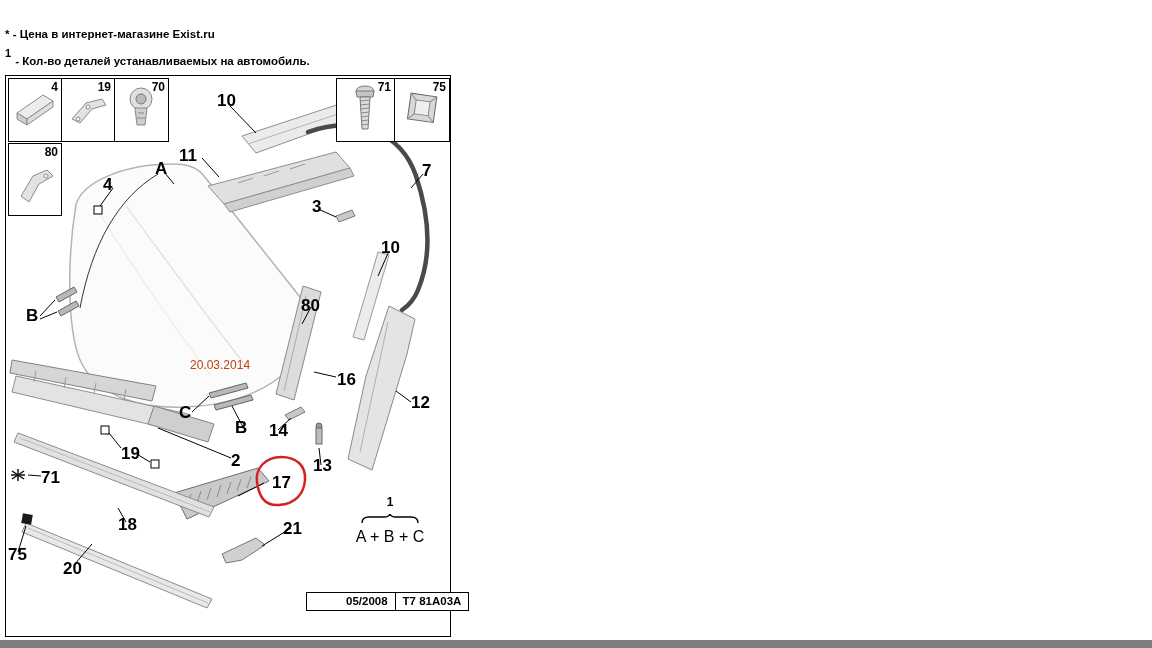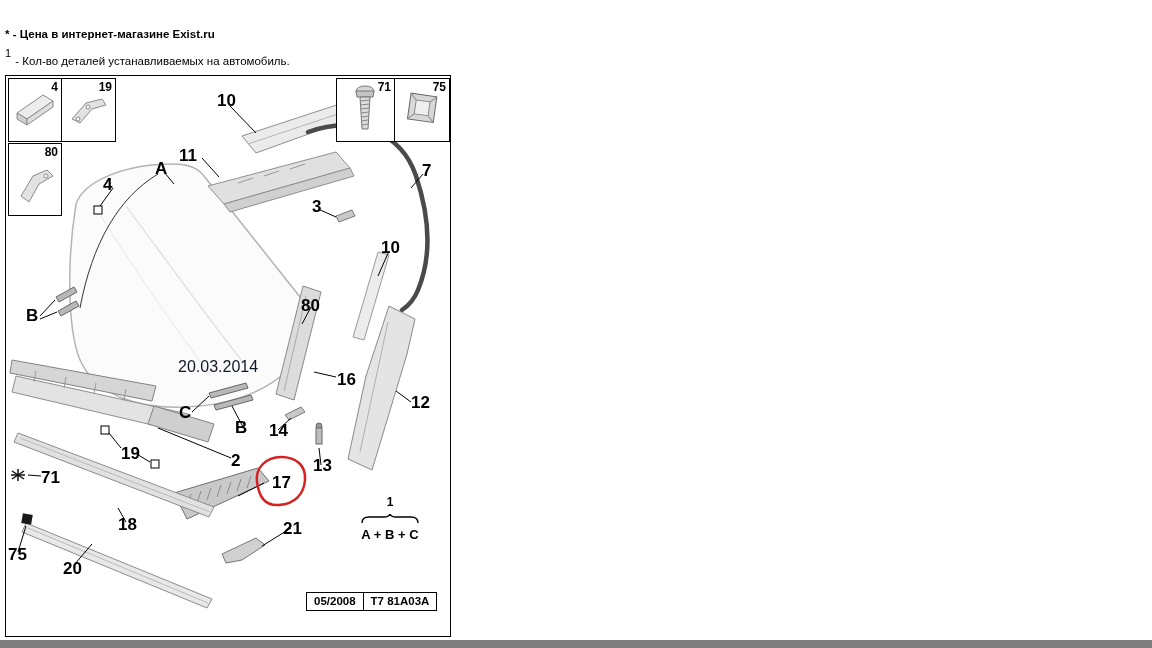--- a/index.html
+++ b/index.html
@@ -1,33 +1,33 @@
 <!DOCTYPE html>
 <html><head>
 <meta charset="utf-8">
 <style>
   * { margin:0; padding:0; box-sizing:border-box; }
   html,body { width:1152px; height:648px; }
   body { background:#ffffff; font-family:"Liberation Sans", sans-serif; position:relative; overflow:hidden; color:#000; }
   .note1 { position:absolute; left:5px; top:28px; font-size:11.5px; font-weight:bold;text-align:right; }
-  .note2 { position:absolute; left:5px; top:50px; font-size:11.5px; font-weight:normal; }
+  .note2 { position:absolute; left:5px; top:50px; font-size:11.5px; font-weight:bold; }
   .note2 sup { font-size:11px; position:relative; top:-3px; margin-right:1px; }
   .diagram { position:absolute; left:5px; top:75px; width:446px; height:562px; border:1px solid #000; background:#fff; }
   .art { position:absolute; left:0; top:0; z-index:1; }
   .wm { position:absolute; left:68px; top:242px; font-size:30px; color:#c8c8c8; letter-spacing:3px; z-index:3; white-space:nowrap; }
-  .wm-date { position:absolute; left:172px; top:282px; font-size:16px; color:#0f172a; z-index:3; }
+  .wm-date { position:absolute; left:184px; top:282px; font-size:12px; color:#c2410c; z-index:3; }
   .co { position:absolute; font-size:17px; font-weight:bold; z-index:4; line-height:1; }
   .ibox { position:absolute; display:flex; border:1px solid #000; background:#fff; z-index:5; }
   .icell { position:relative; border-right:1px solid #000; background:#fff; }
   .icell:last-child { border-right:none; }
   .cl { position:absolute; top:1px; right:3px; font-size:12px; font-weight:bold; }
   .legend { position:absolute; left:346px; top:420px; width:76px; text-align:center; z-index:4; }
   .legend-count { font-size:12px; font-weight:bold; line-height:1.1; }
-  .legend-formula { font-size:13px; font-weight:bold; line-height:1.2; }
-  .fbox { position:absolute; left:300px; top:516px; display:flex; border:1px solid #000; background:#fff; z-index:5; }
+  .legend-formula { font-size:16px; font-weight:normal; line-height:1.2; }
+  .fbox { position:absolute; left:300px; top:516px; display:flex; border:1px solid #000; background:#fff; z-index:5;padding-left:32px; }
   .fcell { padding:2px 7px 3px 7px; font-size:11.5px; font-weight:bold; border-right:1px solid #000; white-space:nowrap; }
   .fcell:last-child { border-right:none; }
   .bottom-bar { position:absolute; left:0; top:640px; width:1152px; height:8px; background:#7f7f7f; }
 </style>
 </head>
 <body>
 
 <div class="note1">* - Цена в интернет-магазине Exist.ru</div>
 <div class="note2"><sup>1</sup><span> - Кол-во деталей устанавливаемых на автомобиль.</span></div>
 
@@ -156,20 +156,30 @@
       </svg>
     </div>
     <div class="icell" style="width:53px;height:62px">
       <span class="cl">19</span>
       <svg width="53" height="62">
         <path d="M10,40 L24,24 L40,20 L44,26 L30,30 L18,44 Z" fill="#e2e2e2" stroke="#8a8a8a"></path>
         <circle cx="26" cy="28" r="2" fill="#ffffff" stroke="#888888"></circle>
         <circle cx="16" cy="40" r="2" fill="#ffffff" stroke="#888888"></circle>
       </svg>
     </div>
+    <div class="icell" style="width:53px;height:62px">
+      <span class="cl">70</span>
+      <svg width="53" height="62">
+        <circle cx="26" cy="20" r="11" fill="#e0e0e0" stroke="#888888"></circle>
+        <circle cx="26" cy="20" r="5" fill="#bbbbbb" stroke="#777777"></circle>
+        <path d="M20,29 L32,29 L30,46 L22,46 Z" fill="#cfcfcf" stroke="#888888"></path>
+        <line x1="23" y1="34" x2="29" y2="34" stroke="#888888"></line>
+        <line x1="22" y1="39" x2="30" y2="39" stroke="#888888"></line>
+      </svg>
+    </div>
   </div>
 
   <div class="ibox" style="left:2px;top:67px">
     <div class="icell" style="width:52px;height:71px">
       <span class="cl">80</span>
       <svg width="52" height="71">
         <path d="M12,52 L24,32 L38,26 L44,32 L30,40 L20,58 Z" fill="#e2e2e2" stroke="#8a8a8a"></path>
         <circle cx="37" cy="32" r="2" fill="#ffffff" stroke="#888888"></circle>
       </svg>
     </div>

